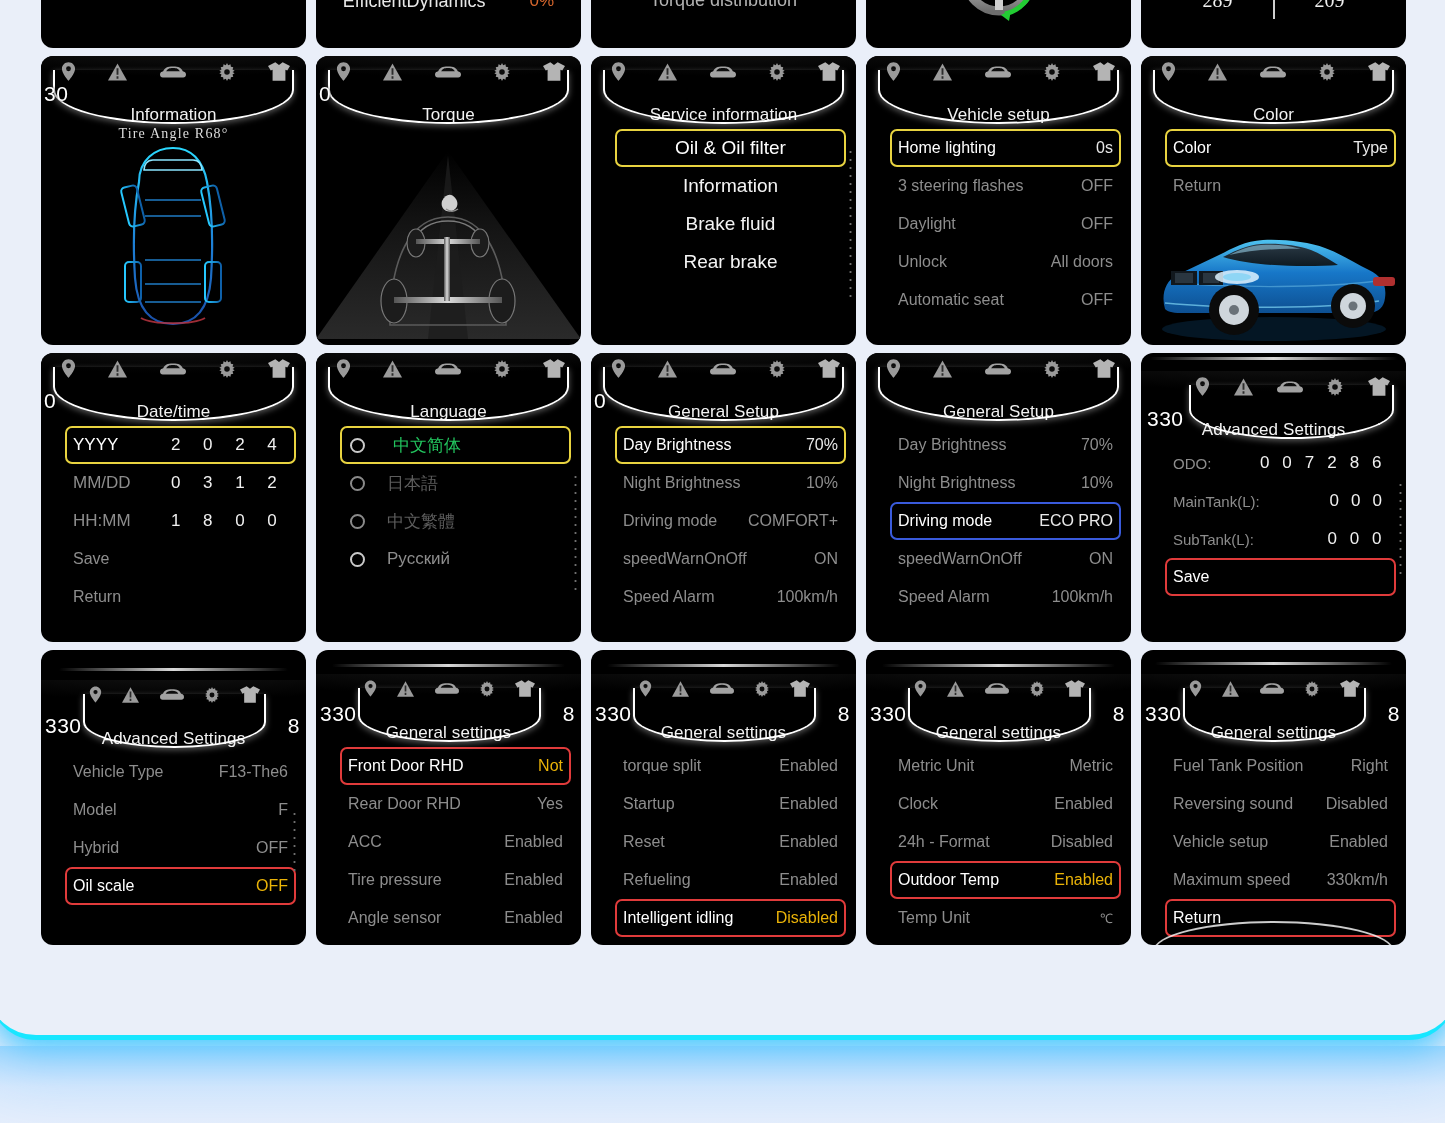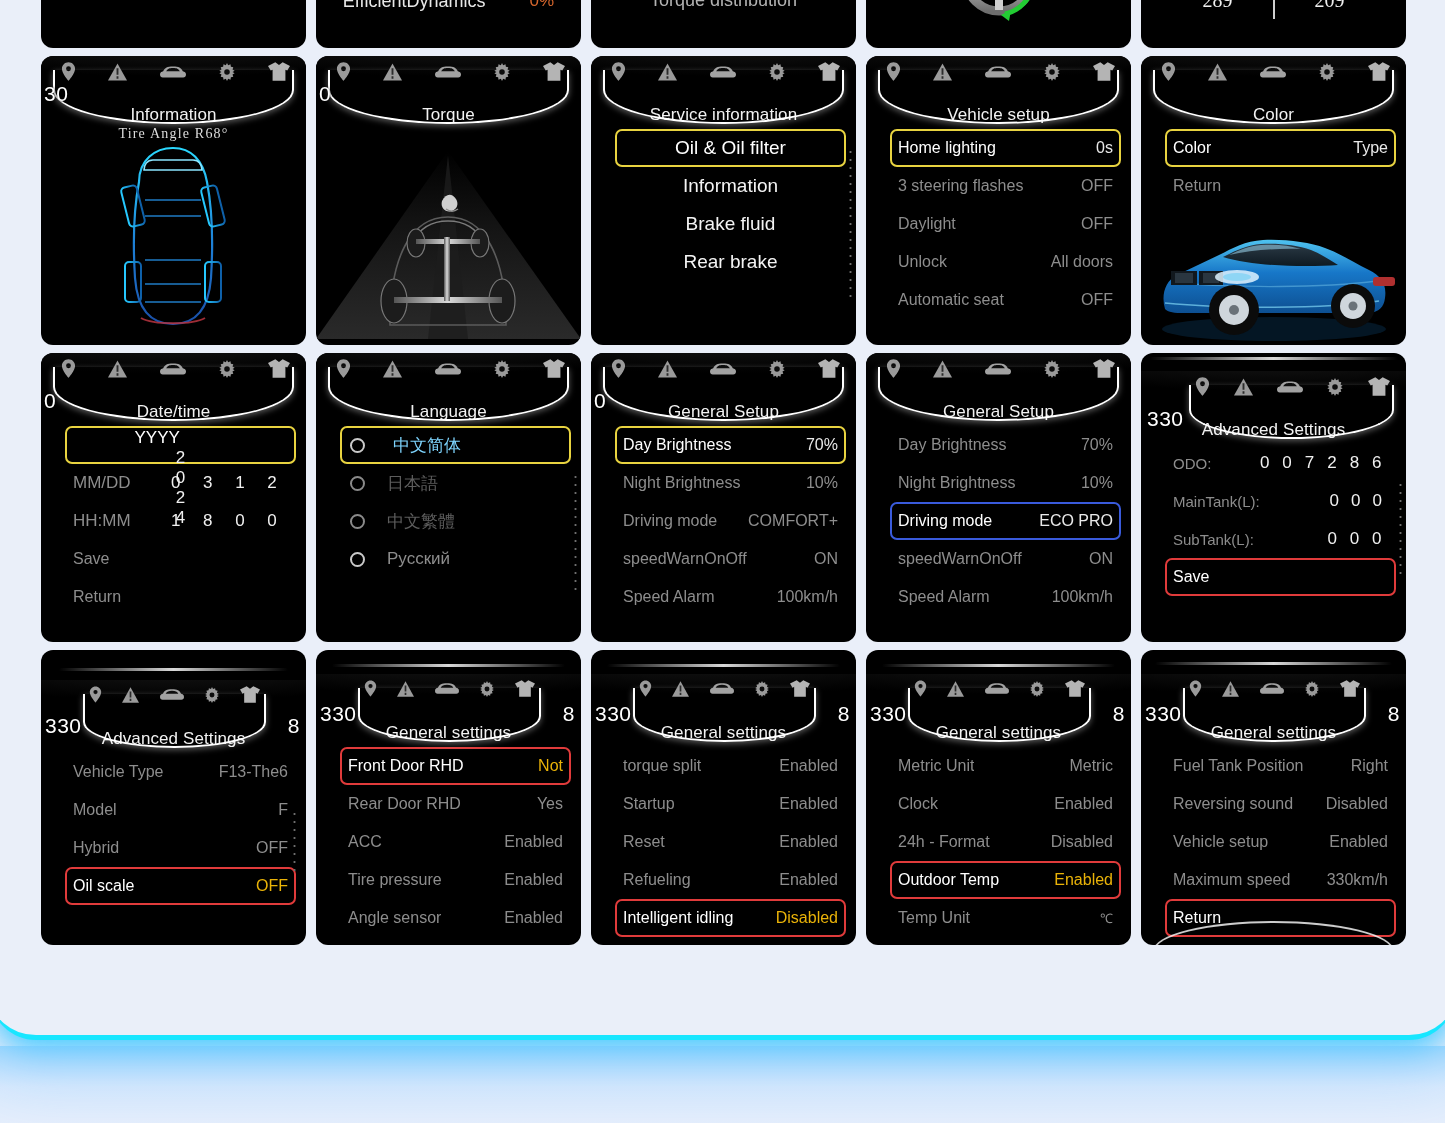--- a/index.html
+++ b/index.html
@@ -150,31 +150,31 @@
 
   
   .drow {
     display: flex; align-items: center;
     height: 38px; padding: 0 6px;
     font-size: 17px; color: #8d8d8d;
     border: 2px solid transparent; border-radius: 7px;
   }
   .drow .dlbl { width: 92px; }
   .drow .dig { width: 34px; text-align: center; color: #f0f0f0; font-size: 17px; }
-  .drow.sel-yellow { border-color: #e8d340; flex-direction: column; }
+  .drow.sel-yellow { border-color: #e8d340; }
   .drow.sel-yellow .dlbl { color: #fff; }
 
   
   .lrow {
     display: flex; align-items: center;
     height: 38px; padding: 0 8px; gap: 22px;
     font-size: 17px; color: #8d8d8d;
     border: 2px solid transparent; border-radius: 7px;
   }
-  .lrow.sel-yellow { border-color: #e8d340; color: #7dd3fc; gap: 28px; }
+  .lrow.sel-yellow { border-color: #e8d340; color: #22c55e; gap: 28px; }
   .radio {
     width: 15px; height: 15px; border-radius: 50%;
     border: 2px solid #c9c9c9; flex: 0 0 auto;
     position: relative;
   }
   .radio.on::after {
     content: ""; position: absolute; left: 2.5px; top: 2.5px;
     width: 6px; height: 6px; border-radius: 50%; background: #e9e9e9;
   }
   .lrow.dim { color: #5d5d5d; }

